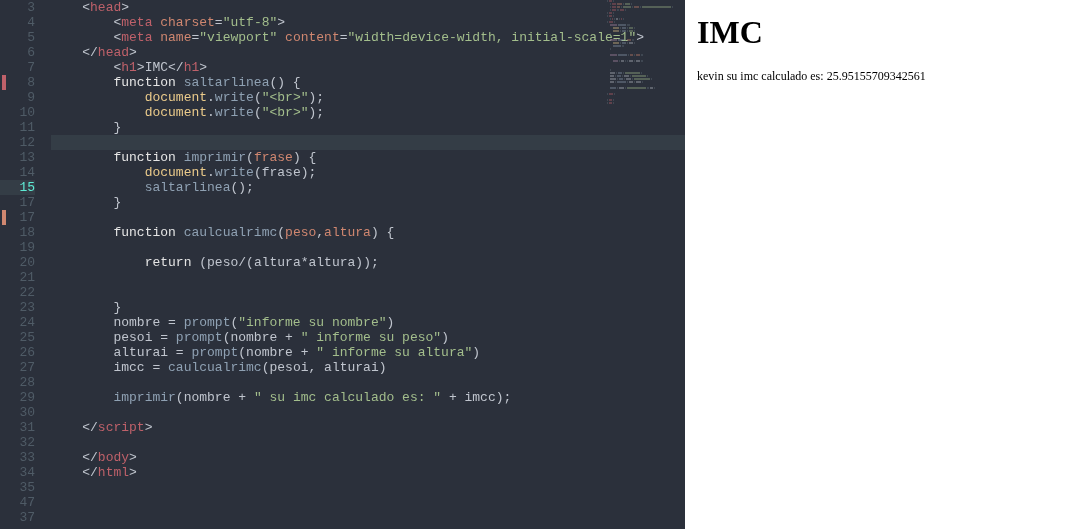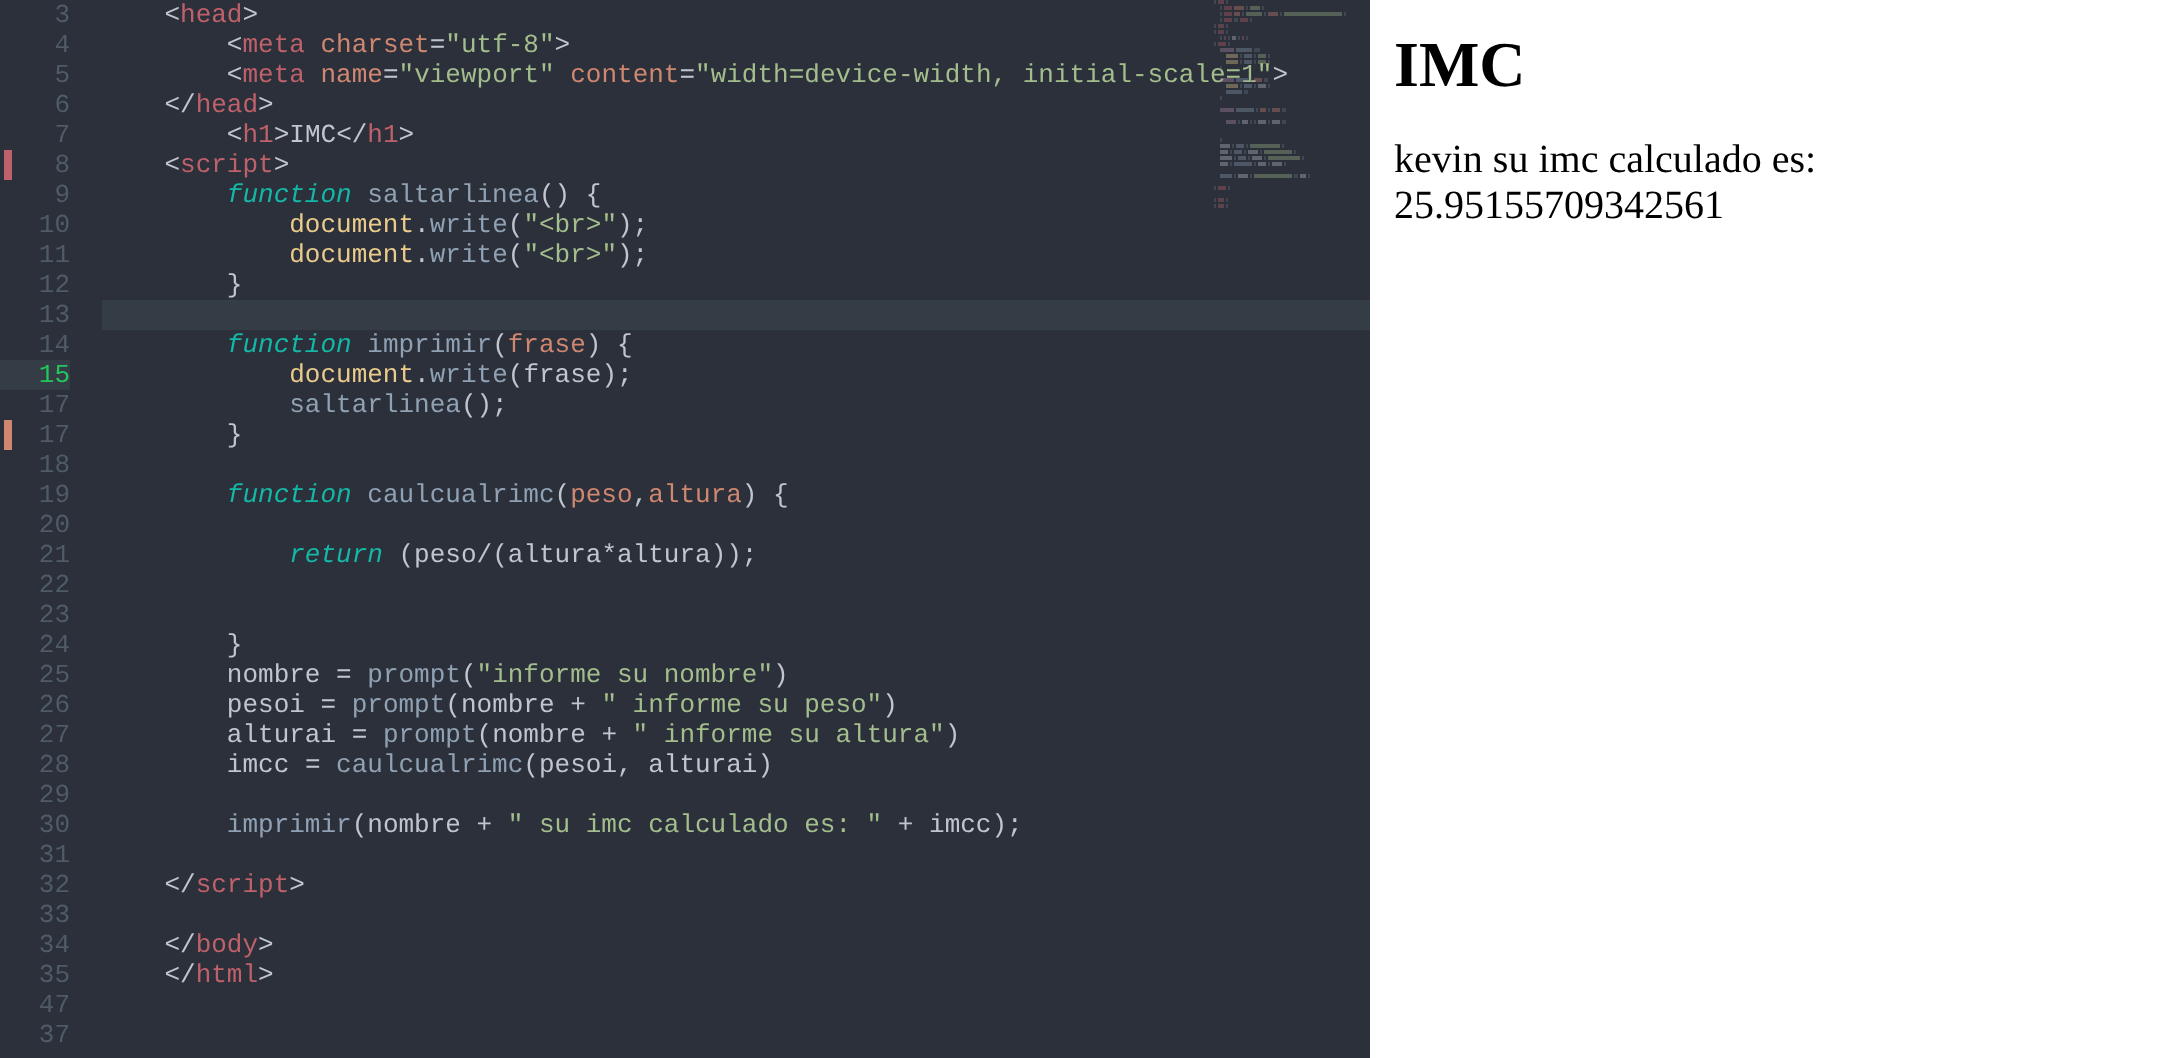--- a/index.html
+++ b/index.html
@@ -22,42 +22,42 @@
     .gutter {
       width: 45px;
       background: #2b303b;
       text-align: right;
       padding-right: 10px;
       color: #4f5b66;
       user-select: none;
       position: relative;
     }
     .gutter-line { height: 15px; position: relative; }
-    .gutter-line.cursor { background: #343d46; color: #22c55e; }
+    .gutter-line.cursor { background: #343d46; color: #5eead4; }
     .fold-marker {
       position: absolute;
       left: 2px;
       width: 4px;
       top: 0;
       bottom: 0;
     }
     .fold-red { background: #bf616a; }
     .fold-orange { background: #d08770; }
     .code-area {
       flex: 1;
       padding-left: 6px;
       position: relative;
     }
     .code-line { height: 15px; white-space: pre; }
     .code-line.cursor-line { background: #343d46; }
     .tag { color: #bf616a; }
     .attr { color: #d08770; }
     .string { color: #a3be8c; }
     .punct { color: #c0c5ce; }
-    .kw { color: #14b8a6; font-style: italic; }
+    .kw { color: #e5e5e5; }
     .fn { color: #8fa1b3; }
     .var { color: #c0c5ce; }
     .param { color: #d08770; }
     .obj { color: #ebcb8b; }
     .op { color: #c0c5ce; }
     .minimap {
       position: absolute;
       right: 0;
       top: 0;
       width: 85px;
@@ -83,21 +83,21 @@
       padding: 8px 12px;
       font-family: 'Times New Roman', Times, serif;
     }
     .preview-pane h1 {
       font-size: 32px;
       font-weight: bold;
       margin-bottom: 18px;
       margin-top: 6px;
     }
     .preview-output {
-      font-size: 20px;
+      font-size: 12px;
       margin-top: 12px;
     }
     .scrollbar {
       position: absolute;
       right: 0;
       top: 0;
       width: 12px;
       height: 100%;
     }
   </style>
@@ -141,21 +141,20 @@
       <div class="gutter-line">35</div>
       <div class="gutter-line">47</div>
       <div class="gutter-line">37</div>
     </div>
   <div class="code-area">
       <div class="code-line">    <span class="punct">&lt;</span><span class="tag">head</span><span class="punct">&gt;</span></div>
       <div class="code-line">        <span class="punct">&lt;</span><span class="tag">meta </span><span class="attr">charset</span><span class="punct">=</span><span class="string">"utf-8"</span><span class="punct">&gt;</span></div>
       <div class="code-line">        <span class="punct">&lt;</span><span class="tag">meta </span><span class="attr">name</span><span class="punct">=</span><span class="string">"viewport"</span><span class="punct"> </span><span class="attr">content</span><span class="punct">=</span><span class="string">"width=device-width, initial-scale=1"</span><span class="punct">&gt;</span></div>
       <div class="code-line">    <span class="punct">&lt;/</span><span class="tag">head</span><span class="punct">&gt;</span></div>
       <div class="code-line">        <span class="punct">&lt;</span><span class="tag">h1</span><span class="punct">&gt;</span><span class="var">IMC</span><span class="punct">&lt;/</span><span class="tag">h1</span><span class="punct">&gt;</span></div>
-      <div class="code-line">    <span class="punct">&lt;</span><span class="tag">script</span><span class="punct">&gt;</span></div>
       <div class="code-line">        <span class="kw">function </span><span class="fn">saltarlinea</span><span class="punct">() {</span></div>
       <div class="code-line">            <span class="obj">document</span><span class="punct">.</span><span class="fn">write</span><span class="punct">(</span><span class="string">"&lt;br&gt;"</span><span class="punct">);</span></div>
       <div class="code-line">            <span class="obj">document</span><span class="punct">.</span><span class="fn">write</span><span class="punct">(</span><span class="string">"&lt;br&gt;"</span><span class="punct">);</span></div>
       <div class="code-line">        <span class="punct">}</span></div>
       <div class="code-line cursor-line"></div>
       <div class="code-line">        <span class="kw">function </span><span class="fn">imprimir</span><span class="punct">(</span><span class="param">frase</span><span class="punct">) {</span></div>
       <div class="code-line">            <span class="obj">document</span><span class="punct">.</span><span class="fn">write</span><span class="punct">(</span><span class="var">frase</span><span class="punct">);</span></div>
       <div class="code-line">            <span class="fn">saltarlinea</span><span class="punct">();</span></div>
       <div class="code-line">        <span class="punct">}</span></div>
       <div class="code-line"></div>

